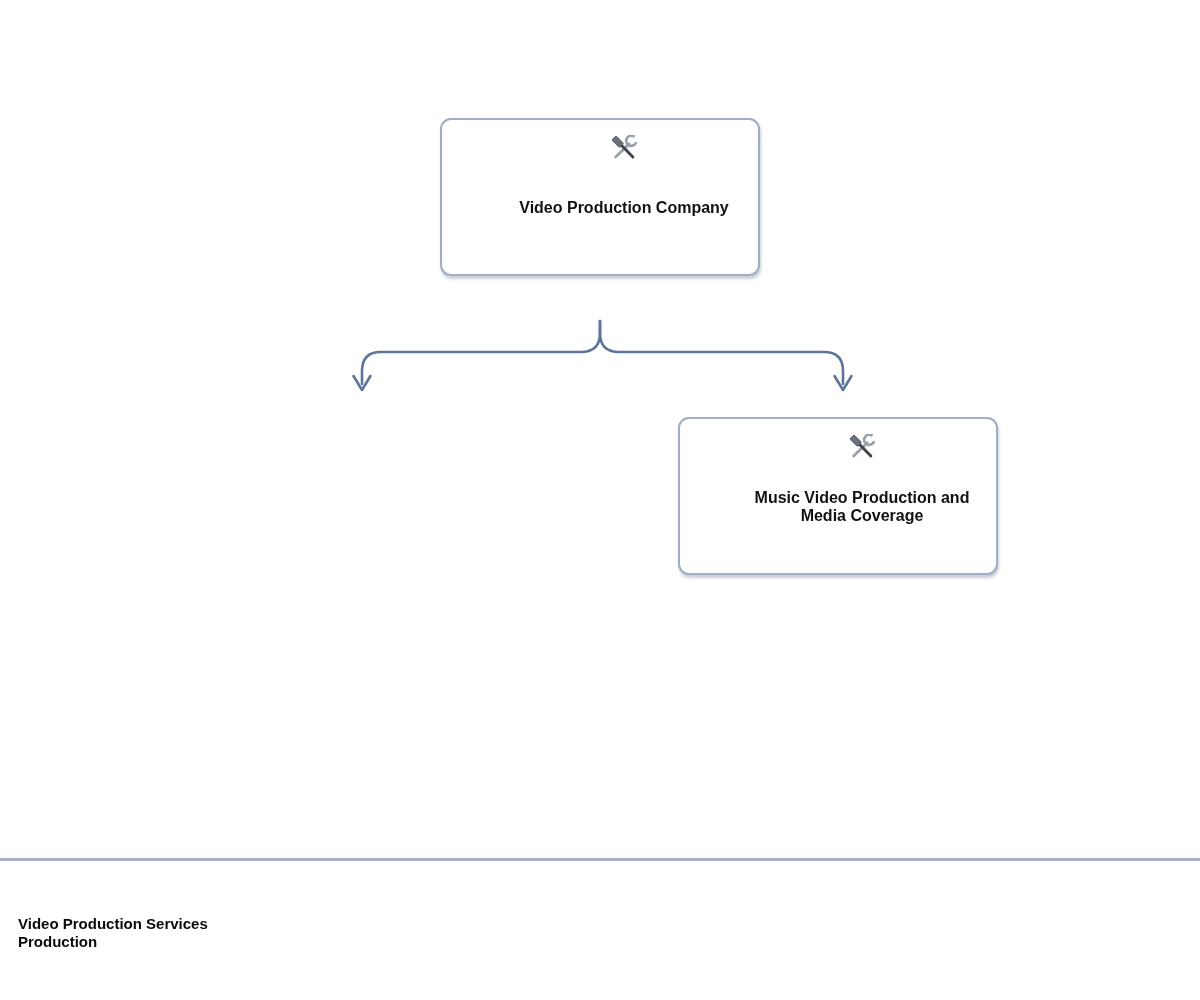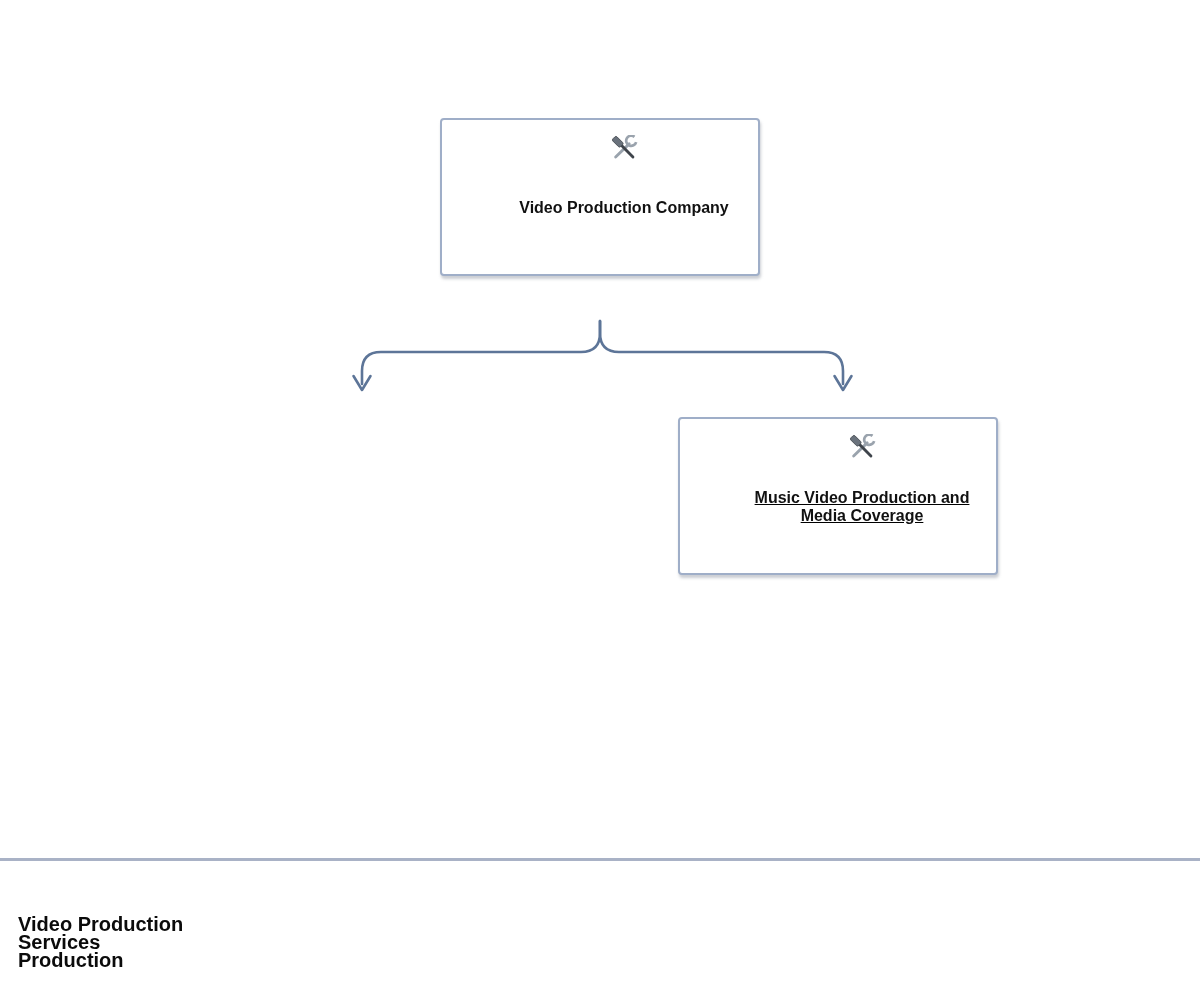--- a/index.html
+++ b/index.html
@@ -14,30 +14,30 @@
     overflow: hidden;
   }
 
   
   .node {
     position: absolute;
     width: 320px;
     height: 158px;
     background: #ffffff;
     border: 2px solid #9faec8;
-    border-radius: 4px;
+    border-radius: 11px;
     box-shadow: 1px 3px 3px rgba(140, 146, 158, 0.45);
     display: flex;
     flex-direction: column;
     align-items: center;
     padding-left: 48px;
   }
   .node-root   { left: 440px; top: 118px; }
   .node-left   { left: 198px; top: 417px; }
-  .node-right  { left: 678px; top: 417px; text-decoration: underline; }
+  .node-right  { left: 678px; top: 417px; }
 
   .node-icon {
     margin-top: 14px;
     width: 28px;
     height: 28px;
     display: flex;
     align-items: center;
     justify-content: center;
   }
 
@@ -80,21 +80,21 @@
     top: 858px;
     width: 1200px;
     height: 3px;
     background: #a9b2c6;
   }
   .caption {
     position: absolute;
     left: 18px;
     top: 915px;
     width: 250px;
-    font-size: 20px;
+    font-size: 15px;
     font-weight: bold;
     color: #0b0b0b;
     line-height: 18px;
   }
 </style>
 </head>
 <body>
 
 <div class="canvas">
 

